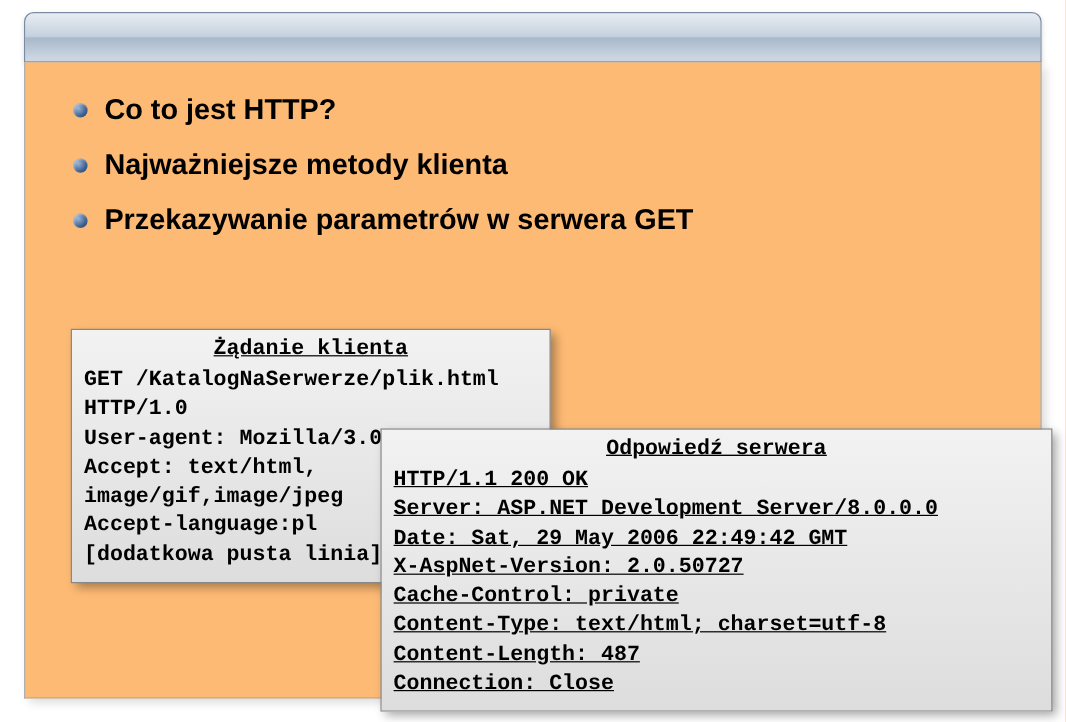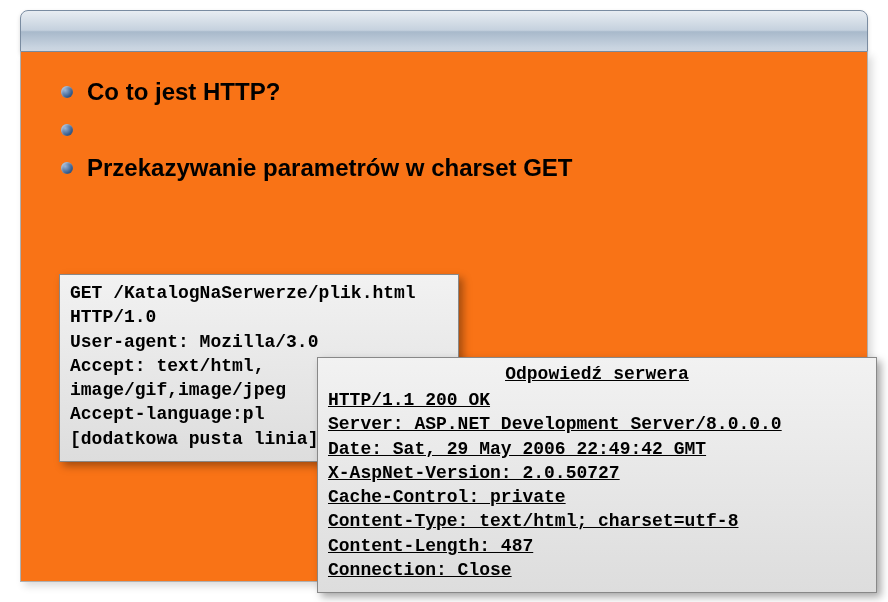--- a/index.html
+++ b/index.html
@@ -27,21 +27,21 @@
     }
     .content-frame {
       position: absolute;
       top: 52px;
       left: 20px;
       right: 20px;
       bottom: 20px;
       border: 1px solid #b0b0b0;
       border-top: none;
       box-shadow: 4px 4px 8px rgba(0,0,0,0.15);
-      background: #f97316;
+      background: #fdba74;
     }
     .bullets {
       list-style: none;
       padding: 26px 40px 10px 40px;
     }
     .bullets li {
       display: flex;
       align-items: center;
       font-weight: bold;
       font-size: 24px;
@@ -99,28 +99,30 @@
 
 <div class="content-frame">
 
   <ul class="bullets">
     <li>
       <span class="bullet-icon"></span>
       <span>Co to jest HTTP?</span>
     </li>
     <li>
       <span class="bullet-icon"></span>
+      <span>Najważniejsze metody klienta</span>
     </li>
     <li>
       <span class="bullet-icon"></span>
-      <span>Przekazywanie parametrów w charset GET</span>
+      <span>Przekazywanie parametrów w serwera GET</span>
     </li>
   </ul>
 
   <div class="code-box request-box">
+    <div class="code-box-title">Żądanie klienta</div>
     <div class="code-content">GET /KatalogNaSerwerze/plik.html HTTP/1.0
 User-agent: Mozilla/3.0
 Accept: text/html, image/gif,image/jpeg
 Accept-language:pl
 [dodatkowa pusta linia]</div>
   </div>
 
   <div class="code-box response-box">
     <div class="code-box-title">Odpowiedź serwera</div>
     <div class="code-content">HTTP/1.1 200 OK

